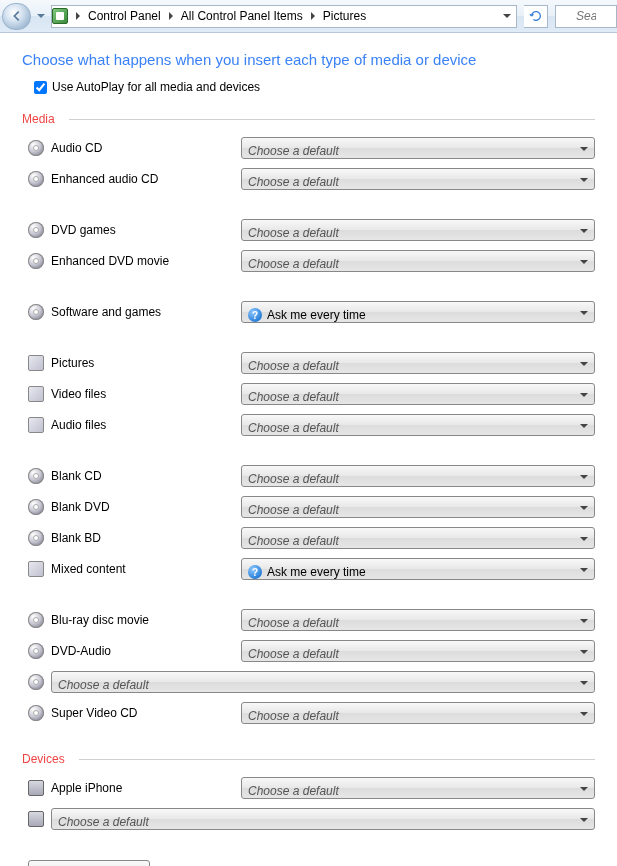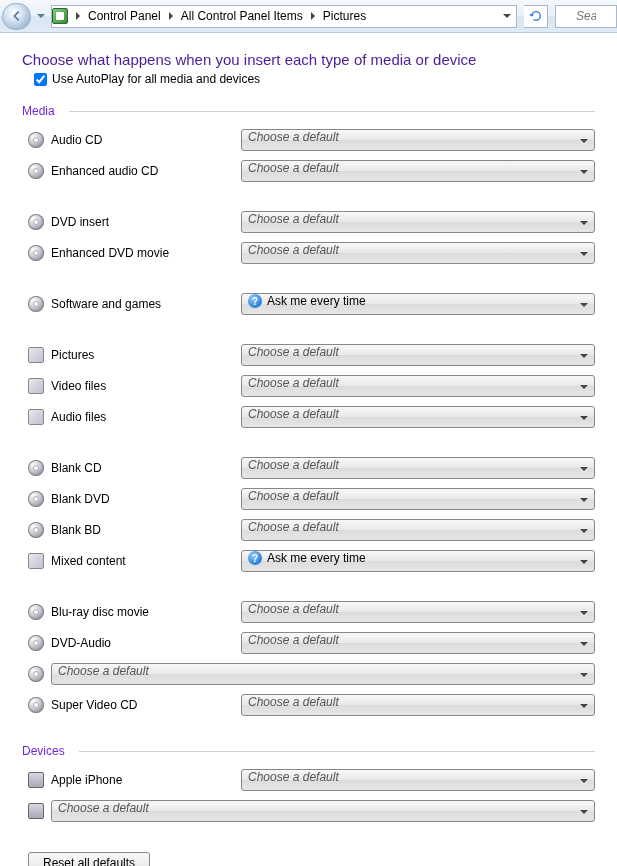--- a/index.html
+++ b/index.html
@@ -52,37 +52,37 @@
     .crumb-sep { width:12px;display:flex;align-items:center;justify-content:center;color:#666;}
     .addr-dd { width:18px;display:flex;align-items:center;justify-content:center;border-left:0px solid #ccc;margin-left:auto;}
     .refresh {
       width:24px;height:23px;border:1px solid #a8b8c8;border-left:none;background:#fff;display:flex;align-items:center;justify-content:center;margin-right:4px;
     }
     .search {
       width:62px;height:23px;border:1px solid #a8b8c8;background:#fff;padding:0 20px;font-style:italic;color:#888;font-size:12px;font-family:inherit;outline:none;
     }
     
     .content { padding: 18px 22px 12px 22px; }
-    .title { color:#4c1d95;font-size:15px;margin-bottom:4px;font-weight:400; }
+    .title { color:#3b82f6;font-size:15px;margin-bottom:12px;font-weight:400; }
     .chkrow { display:flex;align-items:center;gap:5px;margin-bottom:18px;padding-left:12px; }
     .chkrow input { width:13px;height:13px; }
-    .section-hdr { color:#6d28d9;font-size:12px;display:flex;align-items:center;gap:14px;margin-bottom:10px; }
+    .section-hdr { color:#ef4444;font-size:12px;display:flex;align-items:center;gap:14px;margin-bottom:10px; }
     .section-hdr .line { flex:1;height:1px;background:#d0d0d0; }
     .row {
       display:flex;align-items:center;height:24px;margin-bottom:7px;padding-left:6px;
     }
     .row .ic { width:16px;height:16px;margin-right:7px;flex-shrink:0; border-radius:50%; }
     .row .lbl { width:190px; }
     .row select,.combo {
       flex:1;height:22px;
       background:linear-gradient(to bottom,#f8f8f8,#e8e8e8 49%,#dcdcdc 50%,#e6e6e6);
       border:1px solid #888;border-radius:3px;
       font-family:inherit;font-size:12px;
       padding-left:6px;font-style:italic;color:#555;
-      display:flex;align-items:flex-start;position:relative;
+      display:flex;align-items:flex-end;position:relative;
     }
     .combo .arrow { position:absolute;right:6px;top:50%;transform:translateY(-50%); }
     .combo .q { width:14px;height:14px;border-radius:50%;background:radial-gradient(circle at 35% 30%,#8dc8ff,#2a7fd8 70%);color:#fff;font-style:normal;font-weight:bold;font-size:10px;display:flex;align-items:center;justify-content:center;margin-right:5px; }
     .combo.ask { font-style:normal;color:#000; }
     .gap { height:20px; }
     .reset {
       margin-top:22px;margin-left:6px;
       padding:3px 14px;
       background:linear-gradient(to bottom,#f8f8f8,#e6e6e6);
       border:1px solid #888;border-radius:3px;
@@ -179,21 +179,21 @@
           <span class="arrow"><svg width="8" height="5" viewBox="0 0 8 5">
               <path d="M0 0 L4 4 L8 0" fill="#444"></path>
             </svg></span>
         </div>
       </div>
     </div>
   <div class="gap"></div>
   <div>
       <div class="row">
         <div class="ic disc"></div>
-        <div class="lbl">DVD insert</div>
+        <div class="lbl">DVD games</div>
         <div class="combo">
           <span>Choose a default</span>
           <span class="arrow"><svg width="8" height="5" viewBox="0 0 8 5">
               <path d="M0 0 L4 4 L8 0" fill="#444"></path>
             </svg></span>
         </div>
       </div>
       <div class="row">
         <div class="ic disc"></div>
         <div class="lbl">Enhanced DVD movie</div>

